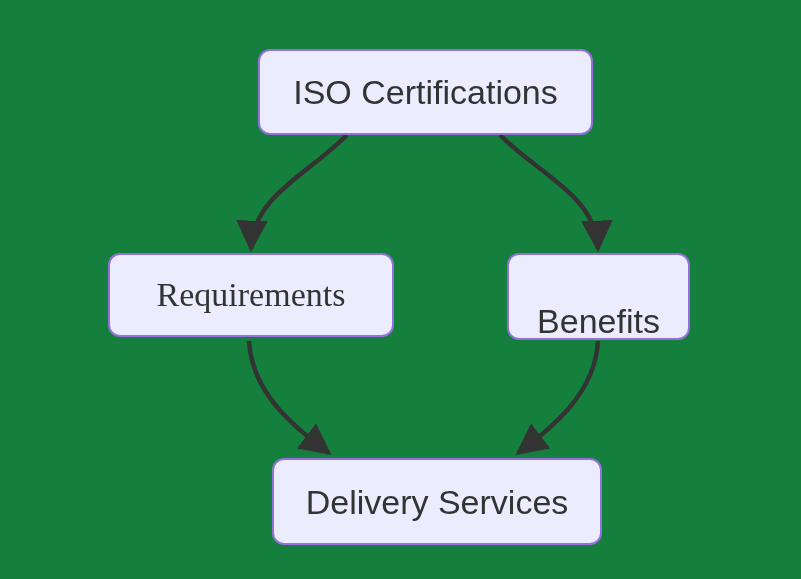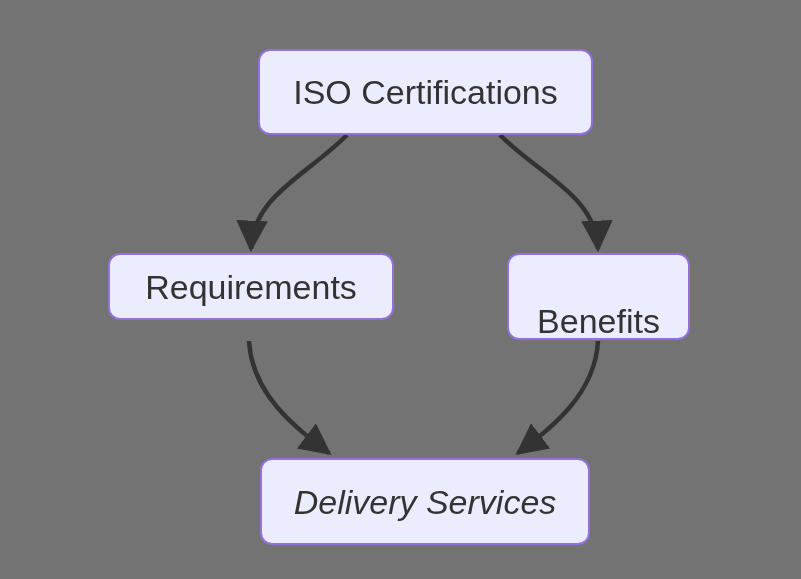--- a/index.html
+++ b/index.html
@@ -5,21 +5,21 @@
   html, body {
     margin: 0;
     padding: 0;
     background: #ffffff;
     font-family: "Liberation Sans", "DejaVu Sans", sans-serif;
   }
   .canvas {
     position: relative;
     width: 801px;
     height: 579px;
-    background: #737373;
+    background: #15803d;
     overflow: hidden;
   }
   .edges-layer {
     position: absolute;
     left: 0;
     top: 0;
     width: 801px;
     height: 579px;
   }
   .edge {
@@ -35,23 +35,23 @@
     border-radius: 12px;
     color: #333333;
     font-size: 34px;
     line-height: 1;
     display: flex;
     align-items: center;
     justify-content: center;
     white-space: nowrap;
   }
   .node-iso          { left: 258px; top: 49px;  width: 335px; height: 86px; }
-  .node-requirements { left: 108px; top: 253px; width: 286px; height: 67px; }
+  .node-requirements { left: 108px; top: 253px; width: 286px; height: 84px; font-family: Liberation Serif, serif; }
   .node-benefits     { left: 507px; top: 253px; width: 183px; height: 87px; align-items: flex-end; }
-  .node-delivery     { left: 260px; top: 458px; width: 330px; height: 87px; font-style: italic; }
+  .node-delivery     { left: 272px; top: 458px; width: 330px; height: 87px; }
 </style>
 </head>
 <body>
 
 <div class="canvas">
 
   <svg class="edges-layer" width="801" height="579" viewBox="0 0 801 579" xmlns="http://www.w3.org/2000/svg">
     <defs>
       <marker id="arrowhead" viewBox="0 0 10 10" refX="9" refY="5" markerWidth="7" markerHeight="7" orient="auto-start-reverse">
         <path d="M 0 0 L 10 5 L 0 10 z" fill="#333333"></path>

